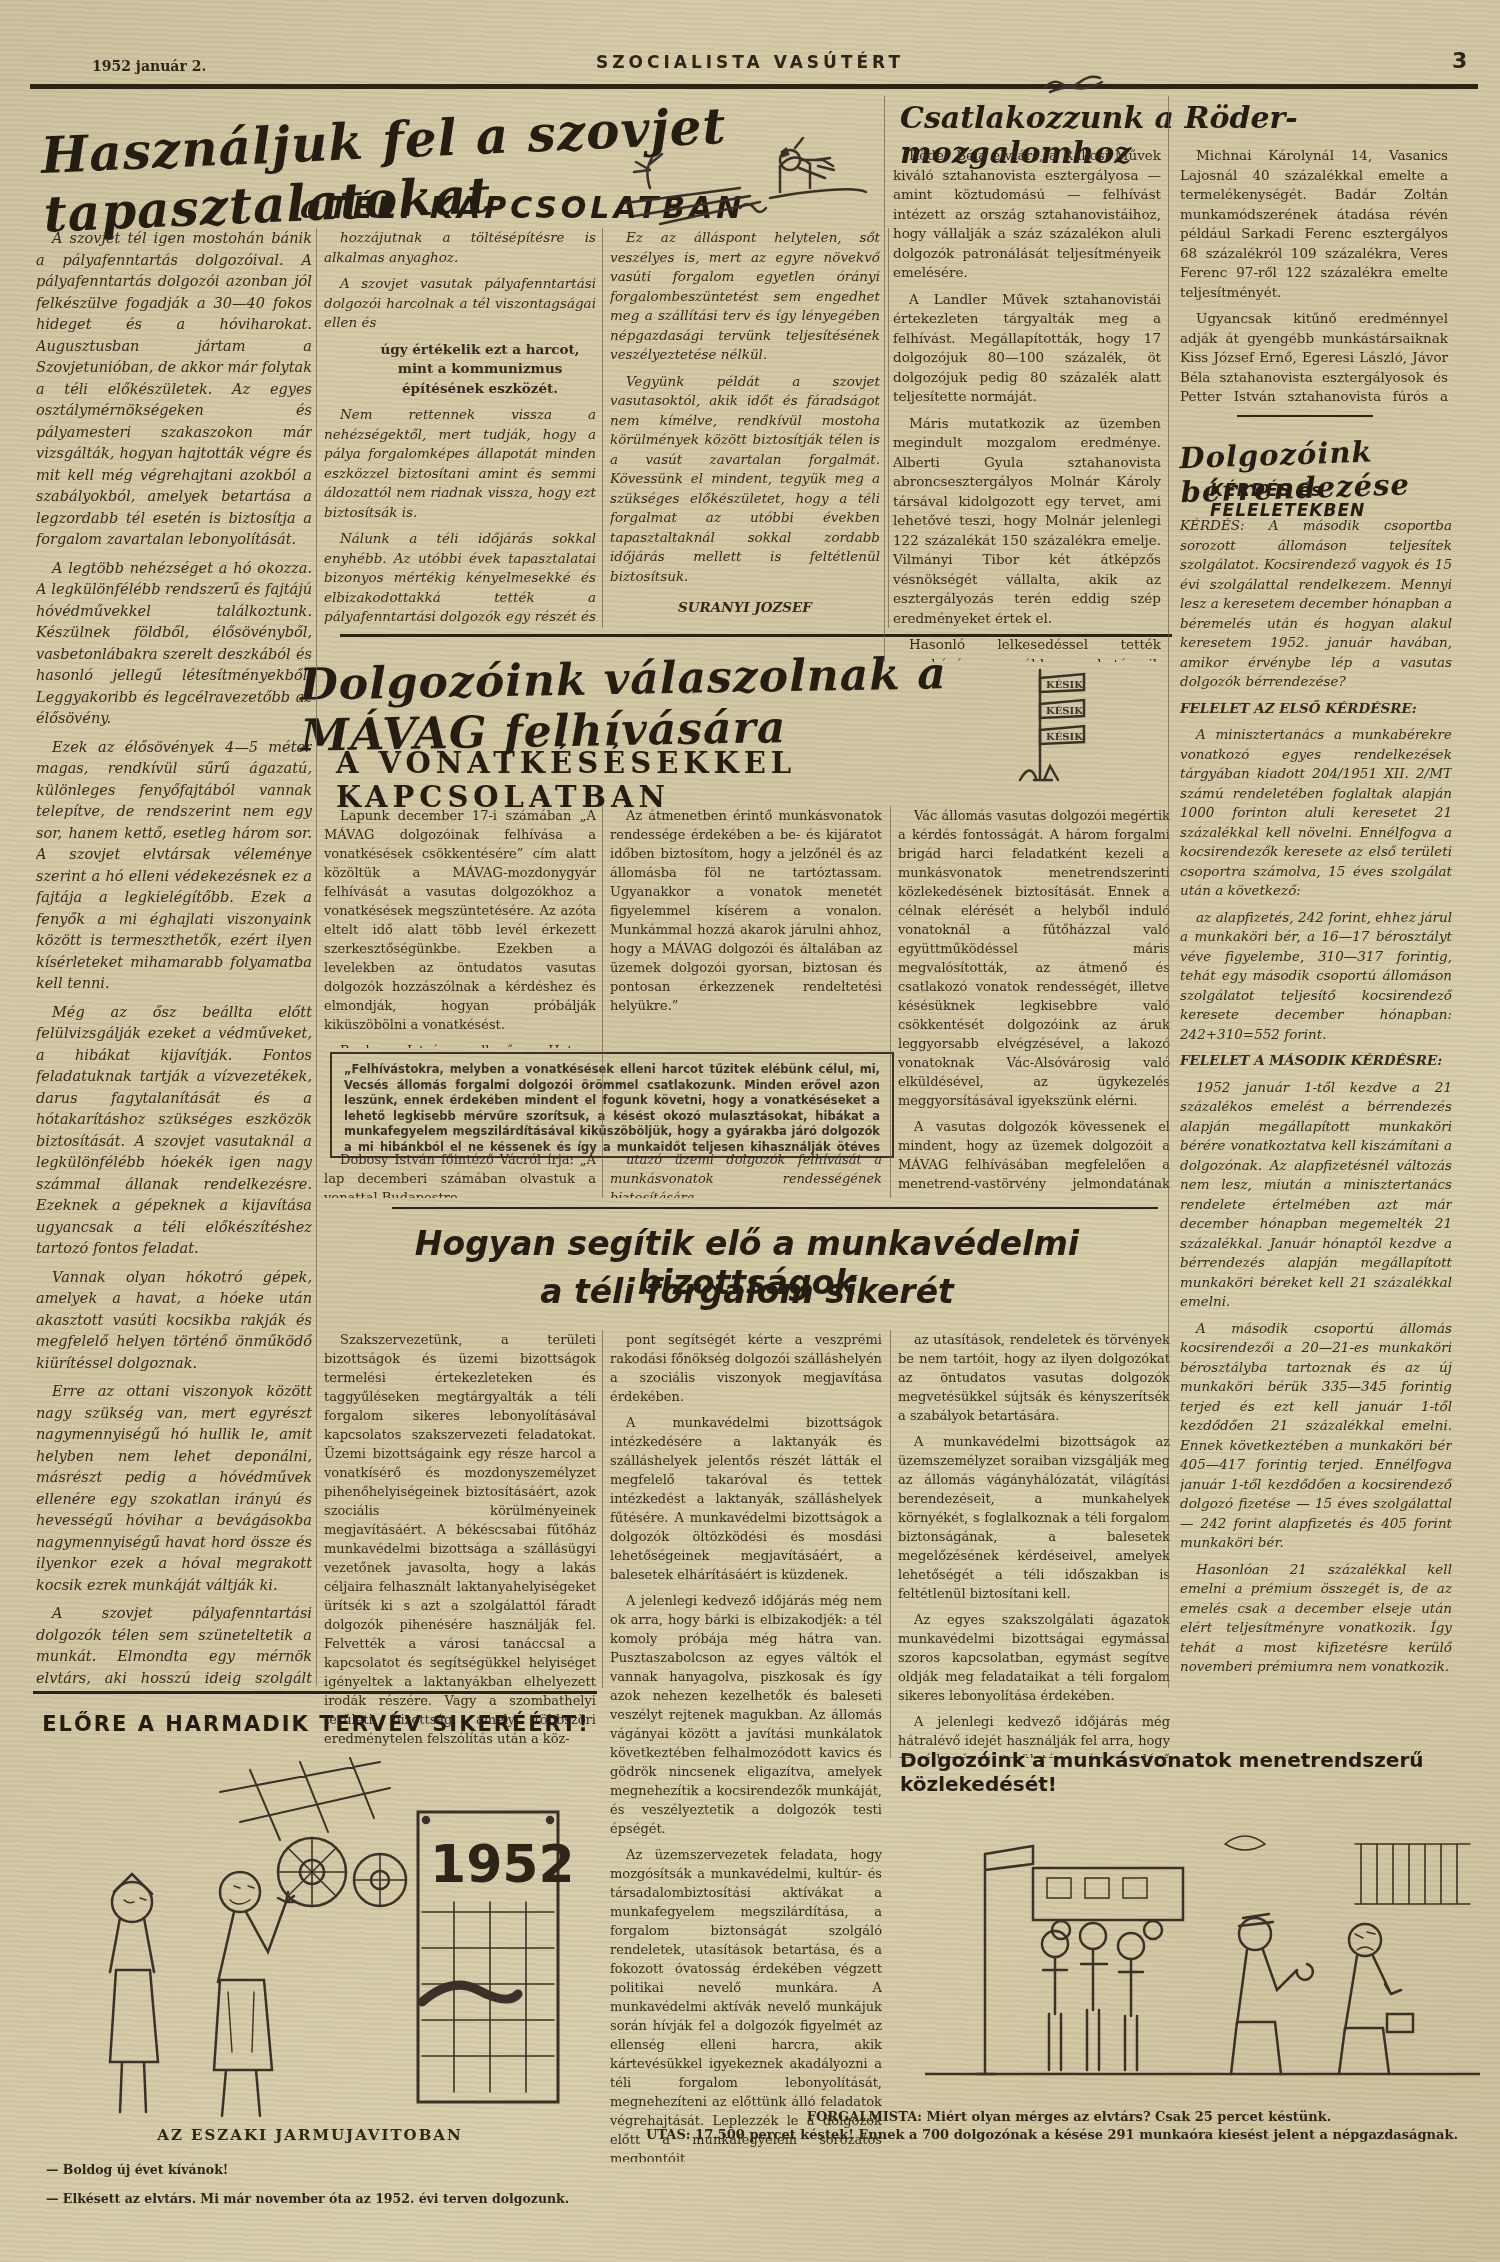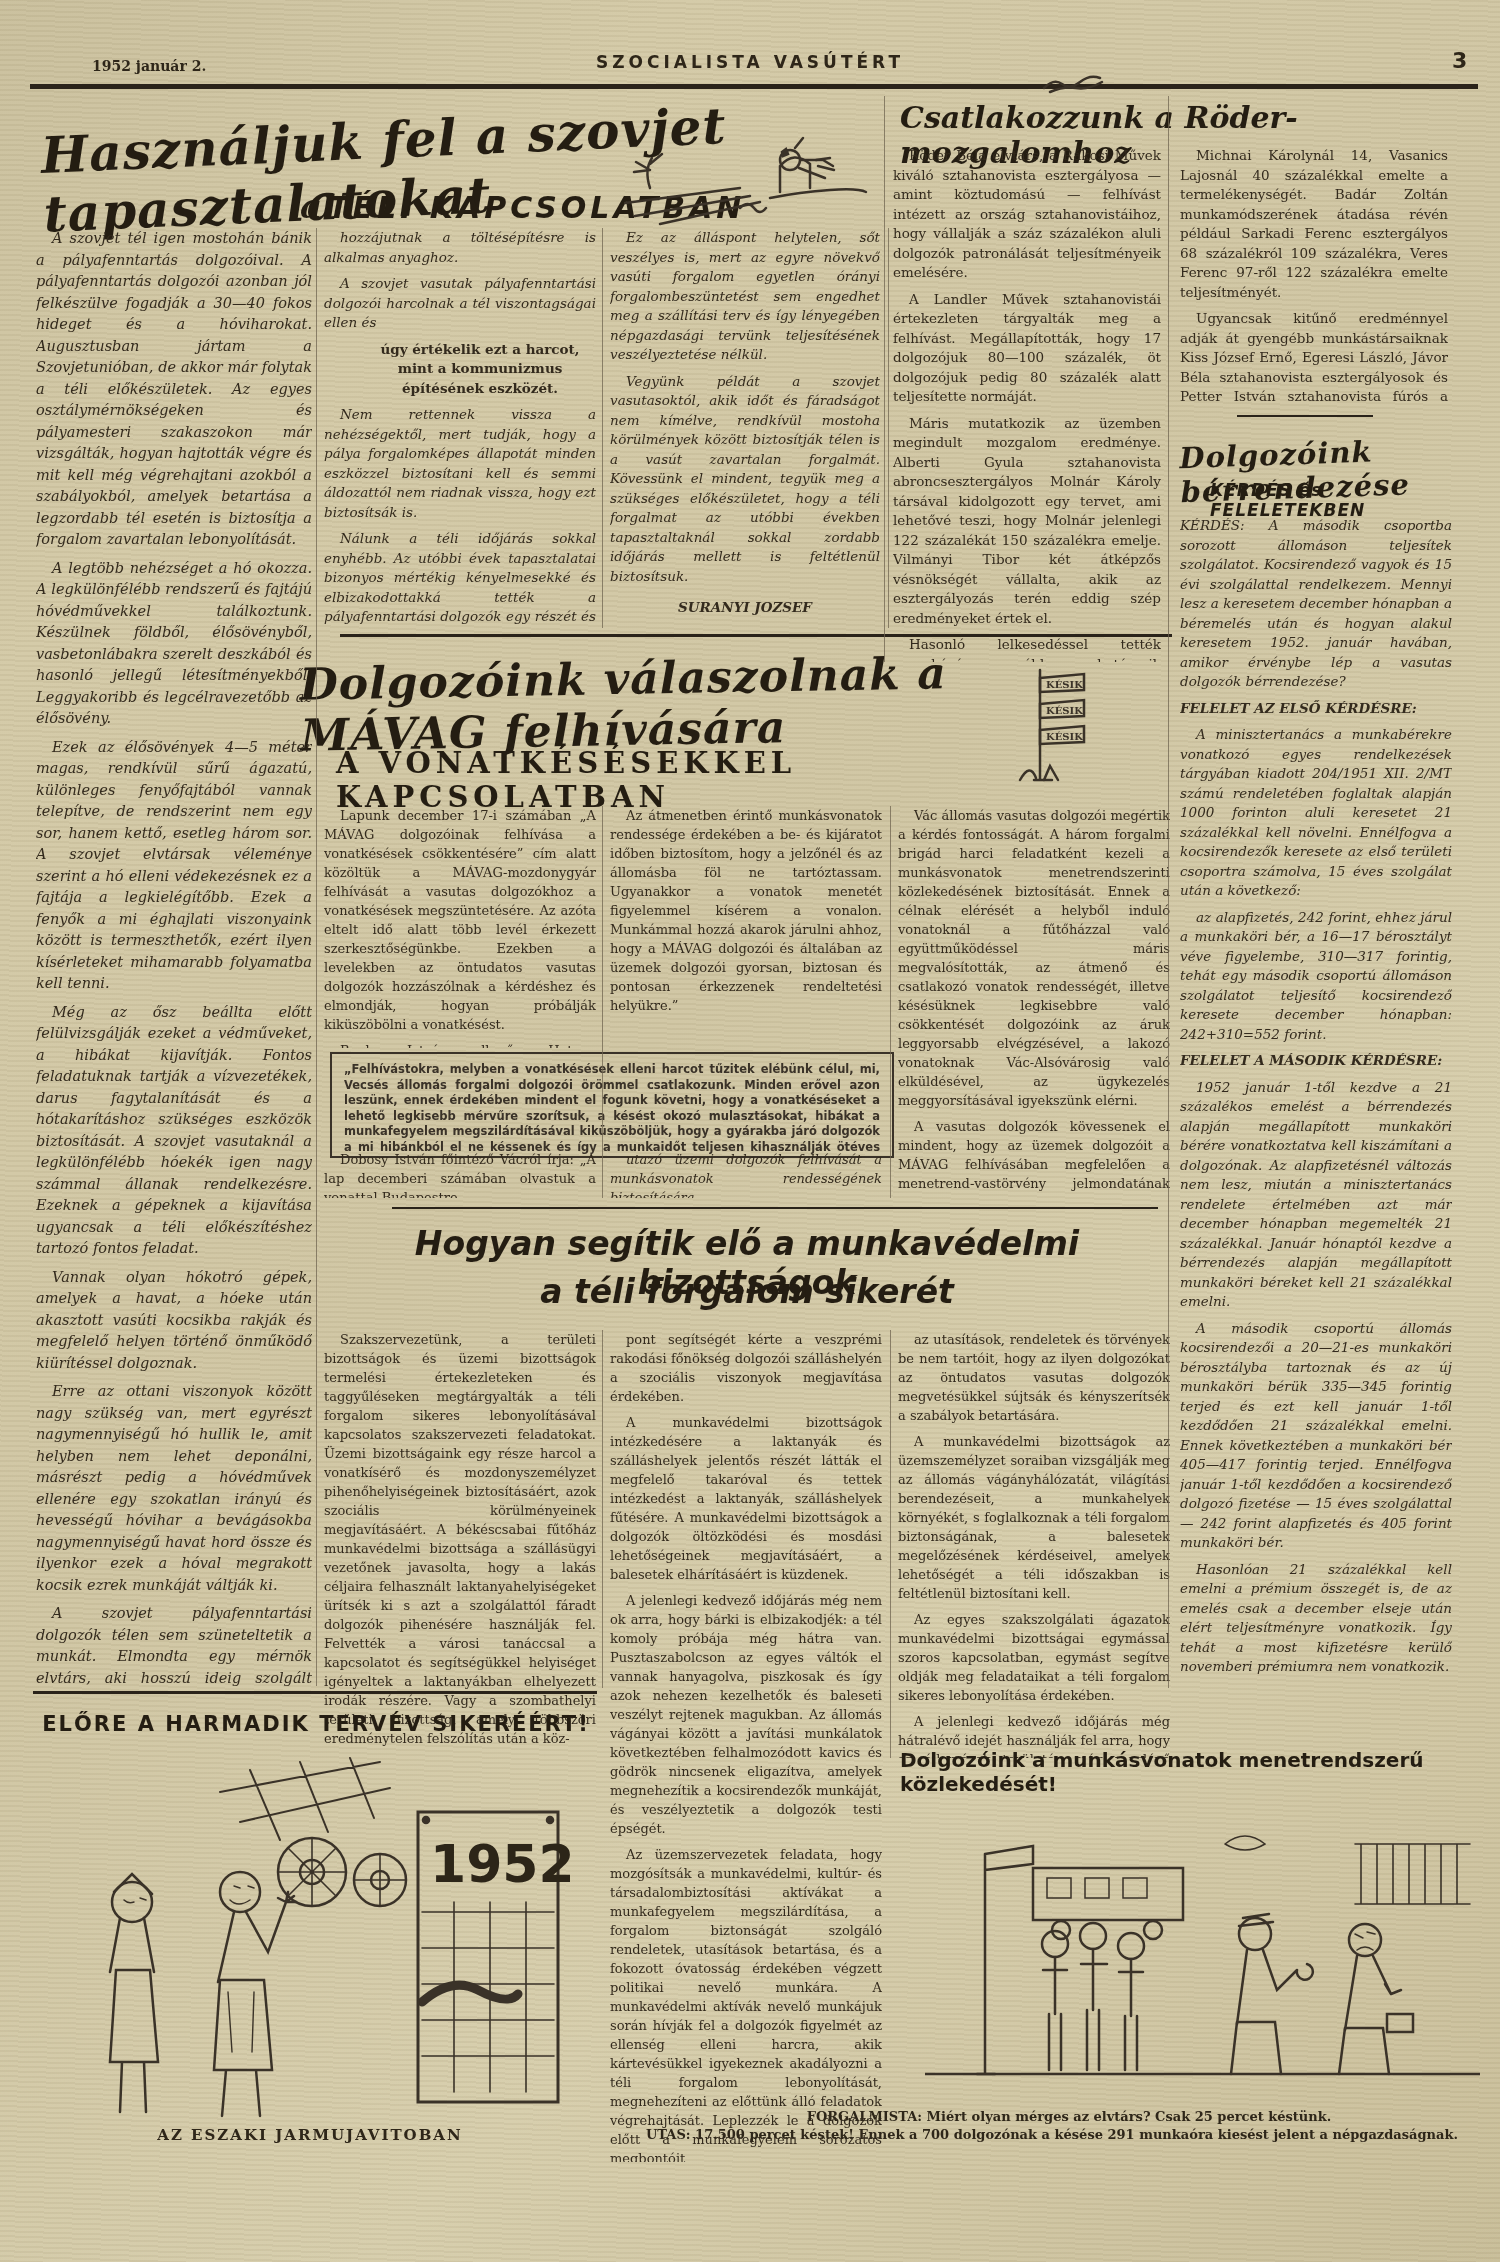--- a/index.html
+++ b/index.html
@@ -70,21 +70,21 @@
       <p>Erre az ottani viszonyok között nagy szükség van, mert egyrészt nagymennyiségű hó hullik le, amit helyben nem lehet deponálni, másrészt pedig a hóvédművek ellenére egy szokatlan irányú és hevességű hóvihar a bevágásokba nagymennyiségű havat hord össze és ilyenkor ezek a hóval megrakott kocsik ezrek munkáját váltják ki.</p>
       <p>A szovjet pályafenntartási dolgozók télen sem szüneteltetik a munkát. Elmondta egy mérnök elvtárs, aki hosszú ideig szolgált Szibériában, hogy még 40—50 fokos hidegben is dolgoztak a pályán, hézagrendezési és hasonló jellegű munkákkal.</p>
     </div>
   <div class="col it sz135" style="left:324px;top:228px;width:272px;height:400px;">
     <div>
         <p>hozzájutnak a töltésépítésre is alkalmas anyaghoz.</p>
         <p>A szovjet vasutak pályafenntartási dolgozói harcolnak a tél viszontagságai ellen és</p>
       </div>
     <p class="center" style="font-weight:bold;text-indent:0;font-style:normal;margin-left:40px;">úgy értékelik ezt a harcot, mint a kommunizmus építésének eszközét.</p>
     <div>
-        <p>Nem rettennek vissza a nehézségektől, mert tudják, hogy a pálya forgalomképes állapotát minden eszközzel biztosítani kell és semmi áldozattól nem riadnak vissza, hogy ezt biztosítsák is.</p>
+        <p>Nem rettennek vissza a nehézségektől, mert tudják, hogy a pálya forgalomképes állapotát minden eszközzel biztosítani amint és semmi áldozattól nem riadnak vissza, hogy ezt biztosítsák is.</p>
         <p>Nálunk a téli időjárás sokkal enyhébb. Az utóbbi évek tapasztalatai bizonyos mértékig kényelmesekké és elbizakodottakká tették a pályafenntartási dolgozók egy részét és azt hiszik, hogy nem szükséges felkészülni a télre, mert az utóbbi évek során alig volt hó.</p>
       </div>
   </div>
   <div class="col it sz135" style="left:610px;top:228px;width:270px;height:400px;">
     <div>
         <p>Ez az álláspont helytelen, sőt veszélyes is, mert az egyre növekvő vasúti forgalom egyetlen órányi forgalombeszüntetést sem engedhet meg a szállítási terv és így lényegében népgazdasági tervünk teljesítésének veszélyeztetése nélkül.</p>
         <p>Vegyünk példát a szovjet vasutasoktól, akik időt és fáradságot nem kímélve, rendkívül mostoha körülmények között biztosítják télen is a vasút zavartalan forgalmát. Kövessünk el mindent, tegyük meg a szükséges előkészületet, hogy a téli forgalmat az utóbbi években tapasztaltaknál sokkal zordabb időjárás mellett is feltétlenül biztosítsuk.</p>
       </div>
     <p class="byline" style="margin-top:12px;">SURANYI JOZSEF</p>
     <p class="byline" style="font-weight:normal;">KPM I. Vasúti Főosztály 6. Szakosztályának vezetője</p>
@@ -205,20 +205,24 @@
 
       <rect x="368" y="60" width="140" height="290" stroke-width="3"></rect>
       <circle cx="376" cy="68" r="3" fill="#3a3228"></circle>
         <circle cx="500" cy="68" r="3" fill="#3a3228"></circle>
       <path d="M372 160 H504 M372 196 H504 M372 232 H504 M372 268 H504 M372 304 H504 M404 150 V340 M440 150 V340 M476 150 V340" stroke-width="1.6"></path>
       <path d="M372 250 q30 -26 56 -12 q30 16 40 4" stroke-width="9"></path>
     </g>
     <text x="380" y="130" font-family="'DejaVu Sans','Liberation Sans',sans-serif" font-weight="bold" font-size="52" fill="#2c2518">1952</text>
   </svg>
   <div class="abs center" style="left:60px;top:2126px;width:500px;font-weight:bold;font-size:15px;letter-spacing:2px;text-align:center;">AZ ESZAKI JARMUJAVITOBAN</div>
+  <div class="abs" style="left:46px;top:2148px;width:540px;font-weight:bold;font-size:12.5px;line-height:17px;">
+      <p>— Boldog új évet kívánok!</p>
+      <p>— Elkésett az elvtárs. Mi már november óta az 1952. évi terven dolgozunk.</p>
+    </div>
 
   <div class="abs" style="left:900px;top:1748px;width:590px;font-family:'DejaVu Sans','Liberation Sans',sans-serif;font-weight:bold;font-size:20px;color:#241d12;">Dolgozóink a munkásvonatok menetrendszerű közlekedését!</div>
   <svg class="abs" style="left:925px;top:1784px;" width="555" height="316" viewBox="0 0 555 316">
     <g class="sketch" stroke-width="2">
       <path d="M0 290 H555"></path>
 
       <path d="M430 60 H545 M430 120 H545 M436 60 V120 M452 60 V120 M468 60 V120 M484 60 V120 M500 60 V120 M516 60 V120 M532 60 V120" stroke-width="1.6"></path>
 
       <path d="M60 290 V70 M60 70 L108 62 L108 80 L60 86 M52 290 H70"></path>
 

